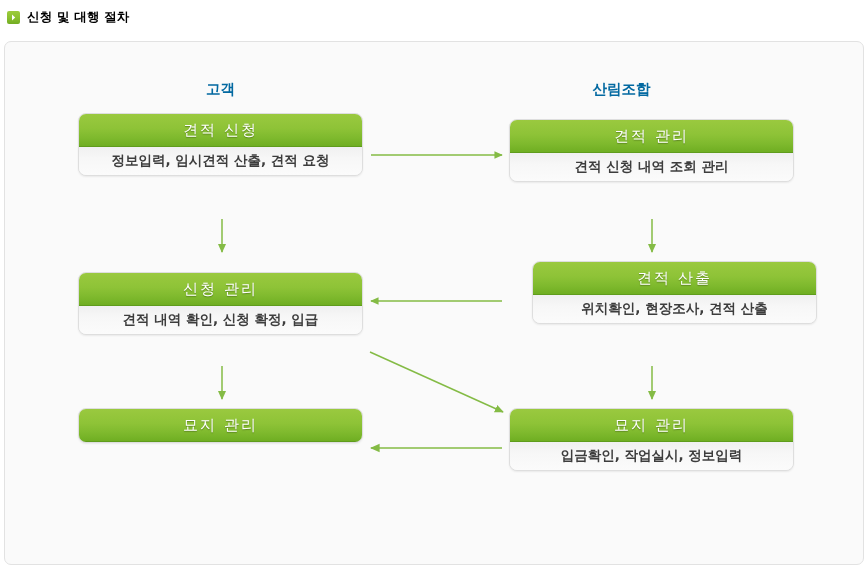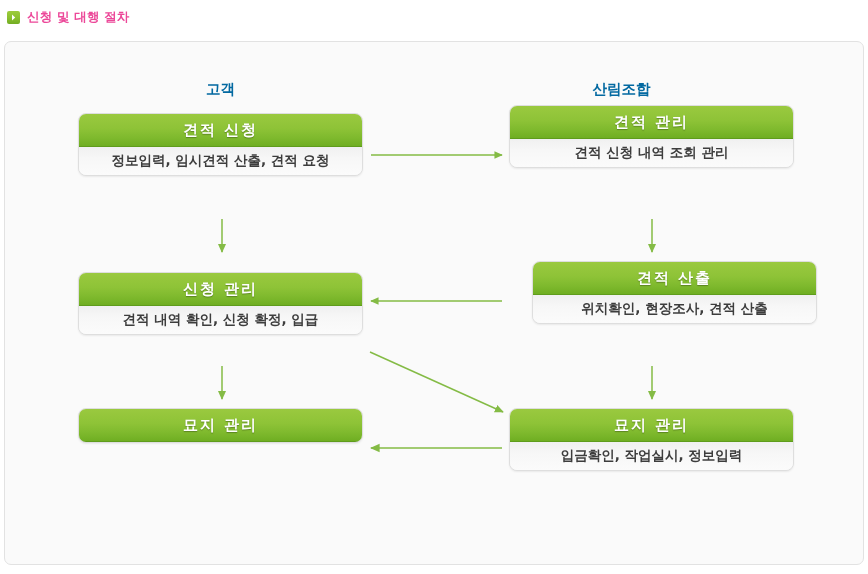--- a/index.html
+++ b/index.html
@@ -28,21 +28,21 @@
     display: flex;
     align-items: center;
     justify-content: center;
     flex: 0 0 auto;
     margin-right: 7px;
   }
   .header-icon svg { display: block; }
   .page-title {
     font-size: 12.5px;
     font-weight: bold;
-    color: #ec4899;
+    color: #000000;
     letter-spacing: 0.2px;
     white-space: nowrap;
   }
 
   
   .card {
     position: absolute;
     left: 4px; top: 41px;
     width: 860px; height: 524px;
     background: #fafafa;
@@ -74,39 +74,39 @@
   }
   .pbox-head {
     height: 33px;
     display: flex;
     align-items: center;
     justify-content: center;
     background: linear-gradient(to bottom, #9ac93f 0%, #8ec337 45%, #7eb92d 75%, #6fae22 100%);
     border-bottom: 1px solid #5f9c1c;
     color: #ffffff;
     font-size: 15px;
-    font-weight: bold;
+    font-weight: normal;
     letter-spacing: 2px;
     text-shadow: 0 1px 1px rgba(60,90,20,0.55);
     white-space: nowrap;
   }
   .pbox-body {
     height: 28px;
     display: flex;
     align-items: center;
     justify-content: center;
     background: linear-gradient(to bottom, #f0f0f0 0%, #f7f7f7 40%, #fbfbfb 100%);
     color: #3d3d3d;
     font-size: 13.5px;
     font-weight: bold;
     white-space: nowrap;
   }
 
   .box-r1c1 { left: 78px;  top: 113px; }
-  .box-r1c2 { left: 509px; top: 105px; }
+  .box-r1c2 { left: 509px; top: 119px; }
   .box-r2c1 { left: 78px;  top: 272px; }
   .box-r2c2 { left: 532px; top: 261px; }
   .box-r3c1 { left: 78px;  top: 408px; }
   .box-r3c2 { left: 509px; top: 408px; }
 
   
   .arrows {
     position: absolute;
     left: 0; top: 0;
     width: 868px; height: 574px;

